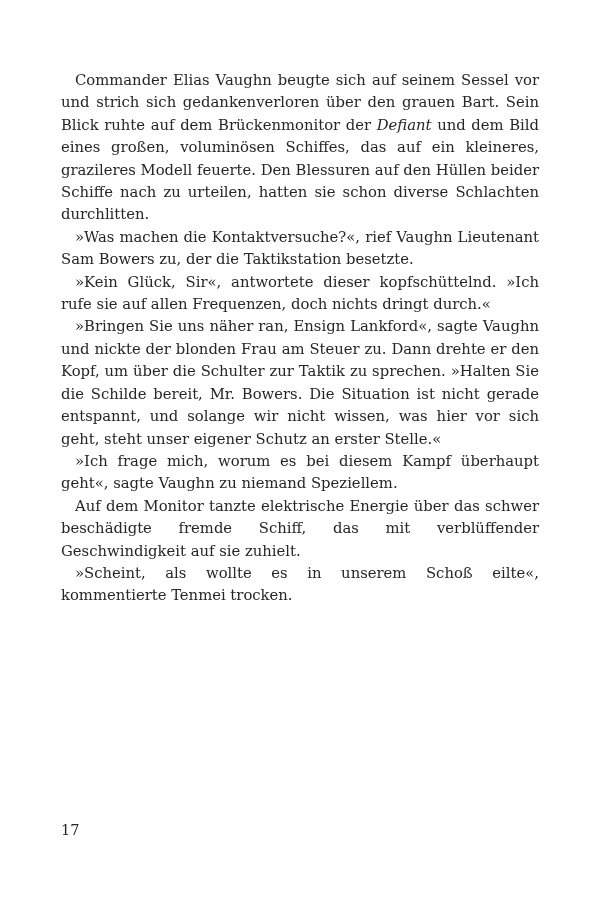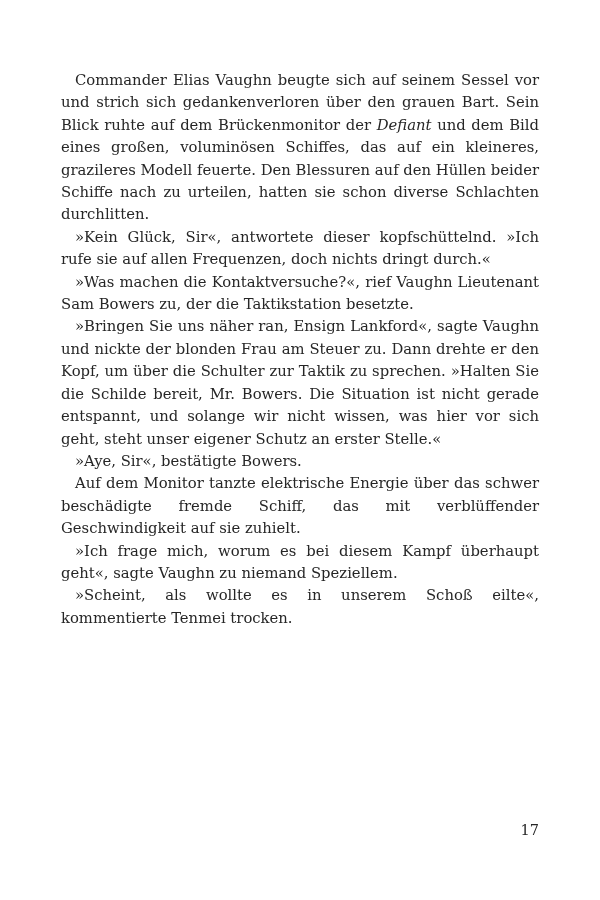--- a/index.html
+++ b/index.html
@@ -33,34 +33,33 @@
     text-indent: 14px;
   }
   .italic {
     font-style: italic;
   }
   .page-number {
     position: absolute;
     left: 61px;
     top: 822px;
     width: 478px;
-    text-align: right;
+    text-align: left;
     font-family: "DejaVu Serif", "Liberation Serif", serif;
     font-size: 14.5px;
     color: #262626;
   }
 </style>
 </head>
 <body>
 
 <div class="page">
   <div class="text-block">
       <p class="para"><span class="">Commander Elias Vaughn beugte sich auf seinem Sessel vor und strich sich gedankenverloren über den grauen Bart. Sein Blick ruhte auf dem Brückenmonitor der </span><span class="italic">Defiant</span><span class=""> und dem Bild eines großen, voluminösen Schiffes, das auf ein kleineres, grazileres Modell feuerte. Den Blessuren auf den Hüllen beider Schiffe nach zu urteilen, hatten sie schon diverse Schlachten durchlitten.</span></p>
+      <p class="para"><span class="">»Was machen die Kontaktversuche?«, rief Vaughn Lieutenant Sam Bowers zu, der die Taktikstation besetzte.</span></p>
       <p class="para"><span class="">»Kein Glück, Sir«, antwortete dieser kopfschüttelnd. »Ich rufe sie auf allen Frequenzen, doch nichts dringt durch.«</span></p>
-      <p class="para"><span class="">»Was machen die Kontaktversuche?«, rief Vaughn Lieutenant Sam Bowers zu, der die Taktikstation besetzte.</span></p>
       <p class="para"><span class="">»Bringen Sie uns näher ran, Ensign Lankford«, sagte Vaughn und nickte der blonden Frau am Steuer zu. Dann drehte er den Kopf, um über die Schulter zur Taktik zu sprechen. »Halten Sie die Schilde bereit, Mr. Bowers. Die Situation ist nicht gerade entspannt, und solange wir nicht wissen, was hier vor sich geht, steht unser eigener Schutz an erster Stelle.«</span></p>
-      <p class="para"><span class="">»Aye, Sir«, bestätigte Bowers.</span></p>
+      <p class="para"><span class="">»Ich frage mich, worum es bei diesem Kampf überhaupt geht«, sagte Vaughn zu niemand Speziellem.</span></p>
       <p class="para"><span class="">Auf dem Monitor tanzte elektrische Energie über das schwer beschädigte fremde Schiff, das mit verblüffender Geschwindigkeit auf sie zuhielt.</span></p>
-      <p class="para"><span class="">»Ich frage mich, worum es bei diesem Kampf überhaupt geht«, sagte Vaughn zu niemand Speziellem.</span></p>
       <p class="para"><span class="">»Scheint, als wollte es in unserem Schoß eilte«, kommentierte Tenmei trocken.</span></p>
     </div>
   <div class="page-number">17</div>
 </div>
 
 </body></html>

